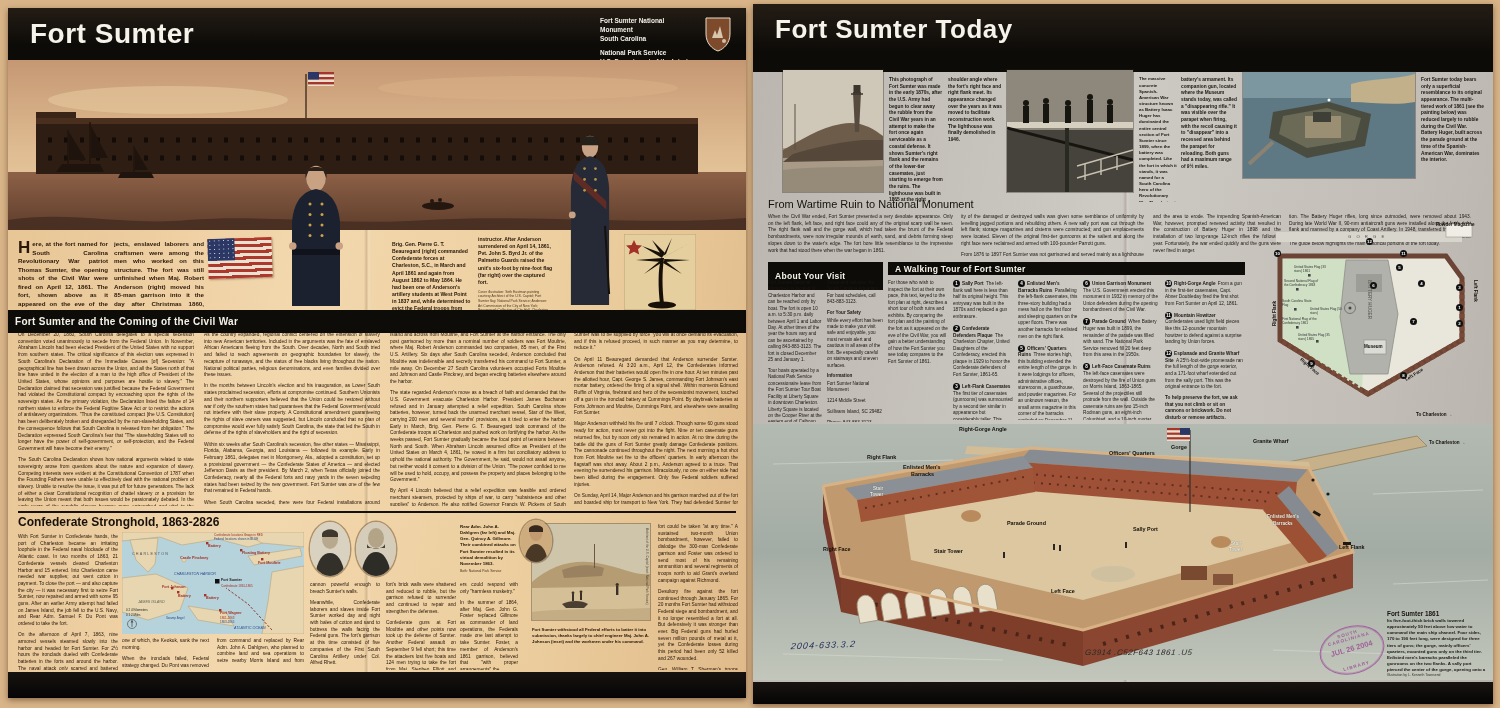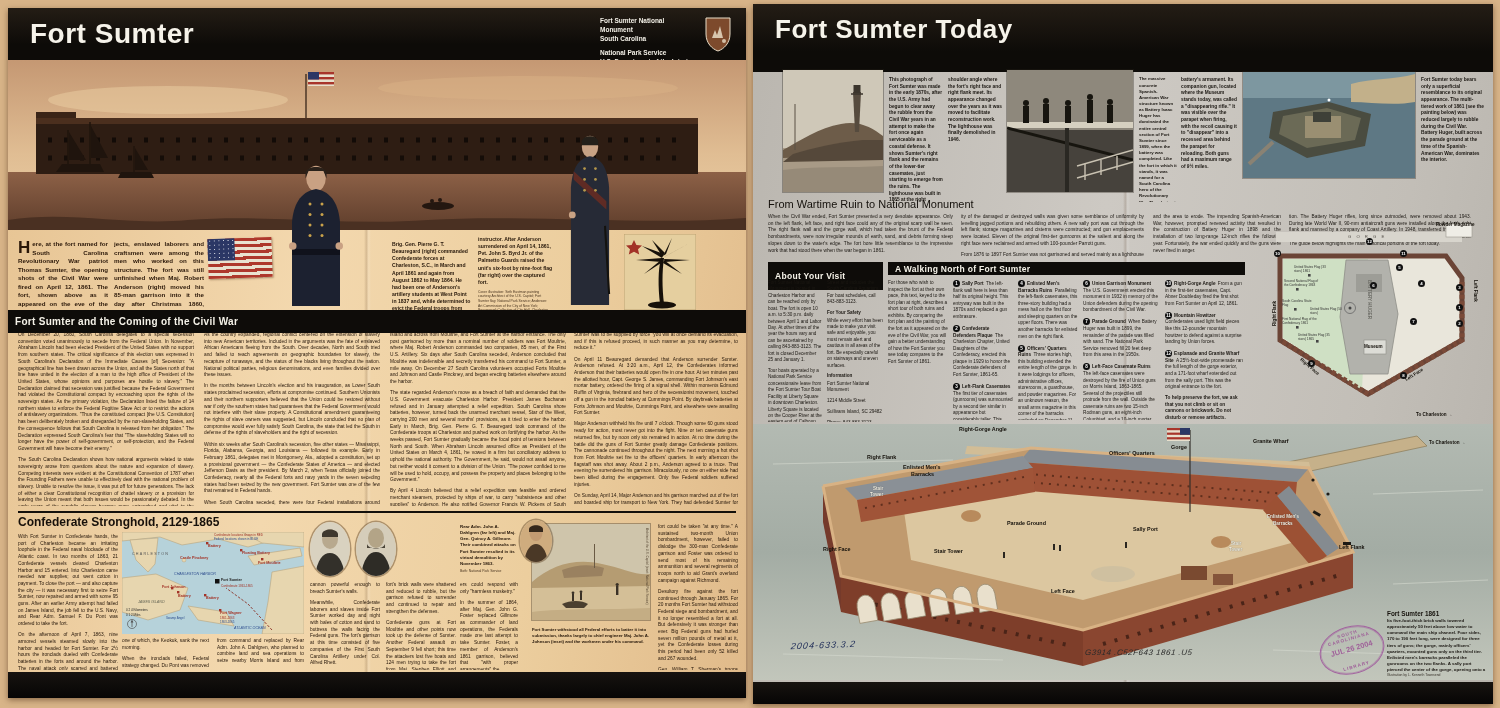--- a/index.html
+++ b/index.html
@@ -208,21 +208,21 @@
       <p>By April 4 Lincoln believed that a relief expedition was feasible and ordered merchant steamers, protected by ships of war, to carry "subsistence and other supplies" to Anderson. He also notified Governor Francis W. Pickens of South Carolina that an attempt would be made to resupply the fort. After debate — and some disagreement — the Confederate secretary of war telegraphed Beauregard on April 10 that if he were certain</p>
     </div>
   <div class="tcol" style="left:566px;top:324px;width:164px;height:174px">
       <p>Sumter was to be supplied by force "you will at once demand its evacuation, and if this is refused proceed, in such manner as you may determine, to reduce it."</p>
       <p>On April 11 Beauregard demanded that Anderson surrender Sumter. Anderson refused. At 3:20 a.m., April 12, the Confederates informed Anderson that their batteries would open fire in one hour. At ten minutes past the allotted hour, Capt. George S. James, commanding Fort Johnson's east mortar battery, ordered the firing of a signal shell. Within moments Edmund Ruffin of Virginia, firebrand and hero of the secessionist movement, touched off a gun in the ironclad battery at Cummings Point. By daybreak batteries at Forts Johnson and Moultrie, Cummings Point, and elsewhere were assailing Fort Sumter.</p>
       <p>Major Anderson withheld his fire until 7 o'clock. Though some 60 guns stood ready for action, most never got into the fight. Nine or ten casemate guns returned fire, but by noon only six remained in action. At no time during the battle did the guns of Fort Sumter greatly damage Confederate positions. The cannonade continued throughout the night. The next morning a hot shot from Fort Moultrie set fire to the officers' quarters. In early afternoon the flagstaff was shot away. About 2 p.m., Anderson agreed to a truce. That evening he surrendered his garrison. Miraculously, no one on either side had been killed during the engagement. Only five Federal soldiers suffered injuries.</p>
       <p>On Sunday, April 14, Major Anderson and his garrison marched out of the fort and boarded ship for transport to New York. They had defended Sumter for 34 hours, until "the quarters were entirely burned, the main gates destroyed by fire, the gorge walls seriously injured, the magazines surrounded by flames." Civil war, so long dreaded, had begun.</p>
     </div>
 
   <div class="rule" style="left:10px;top:503px;width:718px"></div>
-  <div style="position:absolute;left:10px;top:507px;font-size:12px;font-weight:bold;color:#17100a">Confederate Stronghold, 2129-1865</div>
+  <div style="position:absolute;left:10px;top:507px;font-size:12px;font-weight:bold;color:#17100a">Confederate Stronghold, 1863-2826</div>
 
   <div class="tcol" style="left:10px;top:526px;width:100px;height:136px">
       <p>With Fort Sumter in Confederate hands, the port of Charleston became an irritating loophole in the Federal naval blockade of the Atlantic coast. In two months of 1863, 21 Confederate vessels cleared Charleston Harbor and 15 entered. Into Charleston came needed war supplies; out went cotton in payment. To close the port — and also capture the city — it was necessary first to seize Fort Sumter, now repaired and armed with some 95 guns. After an earlier Army attempt had failed on James Island, the job fell to the U.S. Navy, and Rear Adm. Samuel F. Du Pont was ordered to take the fort.</p>
       <p>On the afternoon of April 7, 1863, nine armored vessels steamed slowly into the harbor and headed for Fort Sumter. For 2½ hours the ironclads dueled with Confederate batteries in the forts and around the harbor. The naval attack only scarred and battered Sumter's walls, but the far more intense and accurate Confederate fire disabled five Federal ships,</p>
     </div>
 
   <div style="position:absolute;left:114px;top:524px;width:182px;height:102px">
     <svg width="182" height="102" viewBox="0 0 182 102">
       <rect x="0" y="0" width="182" height="102" fill="#b6d2da"></rect>
       <g fill="#e7d6af" stroke="#b9a57e" stroke-width=".6">
@@ -433,21 +433,21 @@
       <p>and the area to erode. The impending Spanish-American War, however, prompted renewed activity that resulted in the construction of Battery Huger in 1898 and the installation of two long-range 12-inch rifles the following year. Fortunately, the war ended quickly and the guns were never fired in anger.</p>
     </div>
   <div class="tcol" style="left:536px;top:210px;width:182px;height:44px">
       <p>tion. The Battery Huger rifles, long since outmoded, were removed about 1943. During late World War II, 90-mm antiaircraft guns were installed along the fort's right flank and manned by a company of Coast Artillery. In 1948, transferred from the War Department to the National Park Service, Fort Sumter became a national monument. The guide below highlights the main historical portions of the fort today.</p>
     </div>
 
   <div class="bar" style="left:15px;top:258px;width:115px;height:28px;font-size:8.5px">
       <span>About Your Visit</span>
     </div>
   <div class="bar" style="left:135px;top:258px;width:357px;height:13px;font-size:8.5px">
-      <span>A Walking North of Fort Sumter</span>
+      <span>A Walking Tour of Fort Sumter</span>
     </div>
 
   <div class="tcol" style="left:15px;top:276px;width:54px;height:142px;font-size:4.6px;text-align:left">
       <p>Fort Sumter National Monument is located in Charleston Harbor and can be reached only by boat. The fort is open 10 a.m. to 5:30 p.m. daily between April 1 and Labor Day. At other times of the year the hours vary and can be ascertained by calling 843-883-3123. The fort is closed December 25 and January 1.</p>
       <p>Tour boats operated by a National Park Service concessionaire leave from the Fort Sumter Tour Boat Facility at Liberty Square in downtown Charleston. Liberty Square is located on the Cooper River at the eastern end of Calhoun</p>
     </div>
   <div class="tcol" style="left:74px;top:276px;width:56px;height:142px;font-size:4.6px;text-align:left">
       <p>Street and includes the South Carolina Aquarium. For boat schedules, call 843-883-3123.</p>
       <p class="subhead">For Your Safety</p>
       <p>While every effort has been made to make your visit safe and enjoyable, you must remain alert and cautious in all areas of the fort. Be especially careful on stairways and uneven surfaces.</p>

